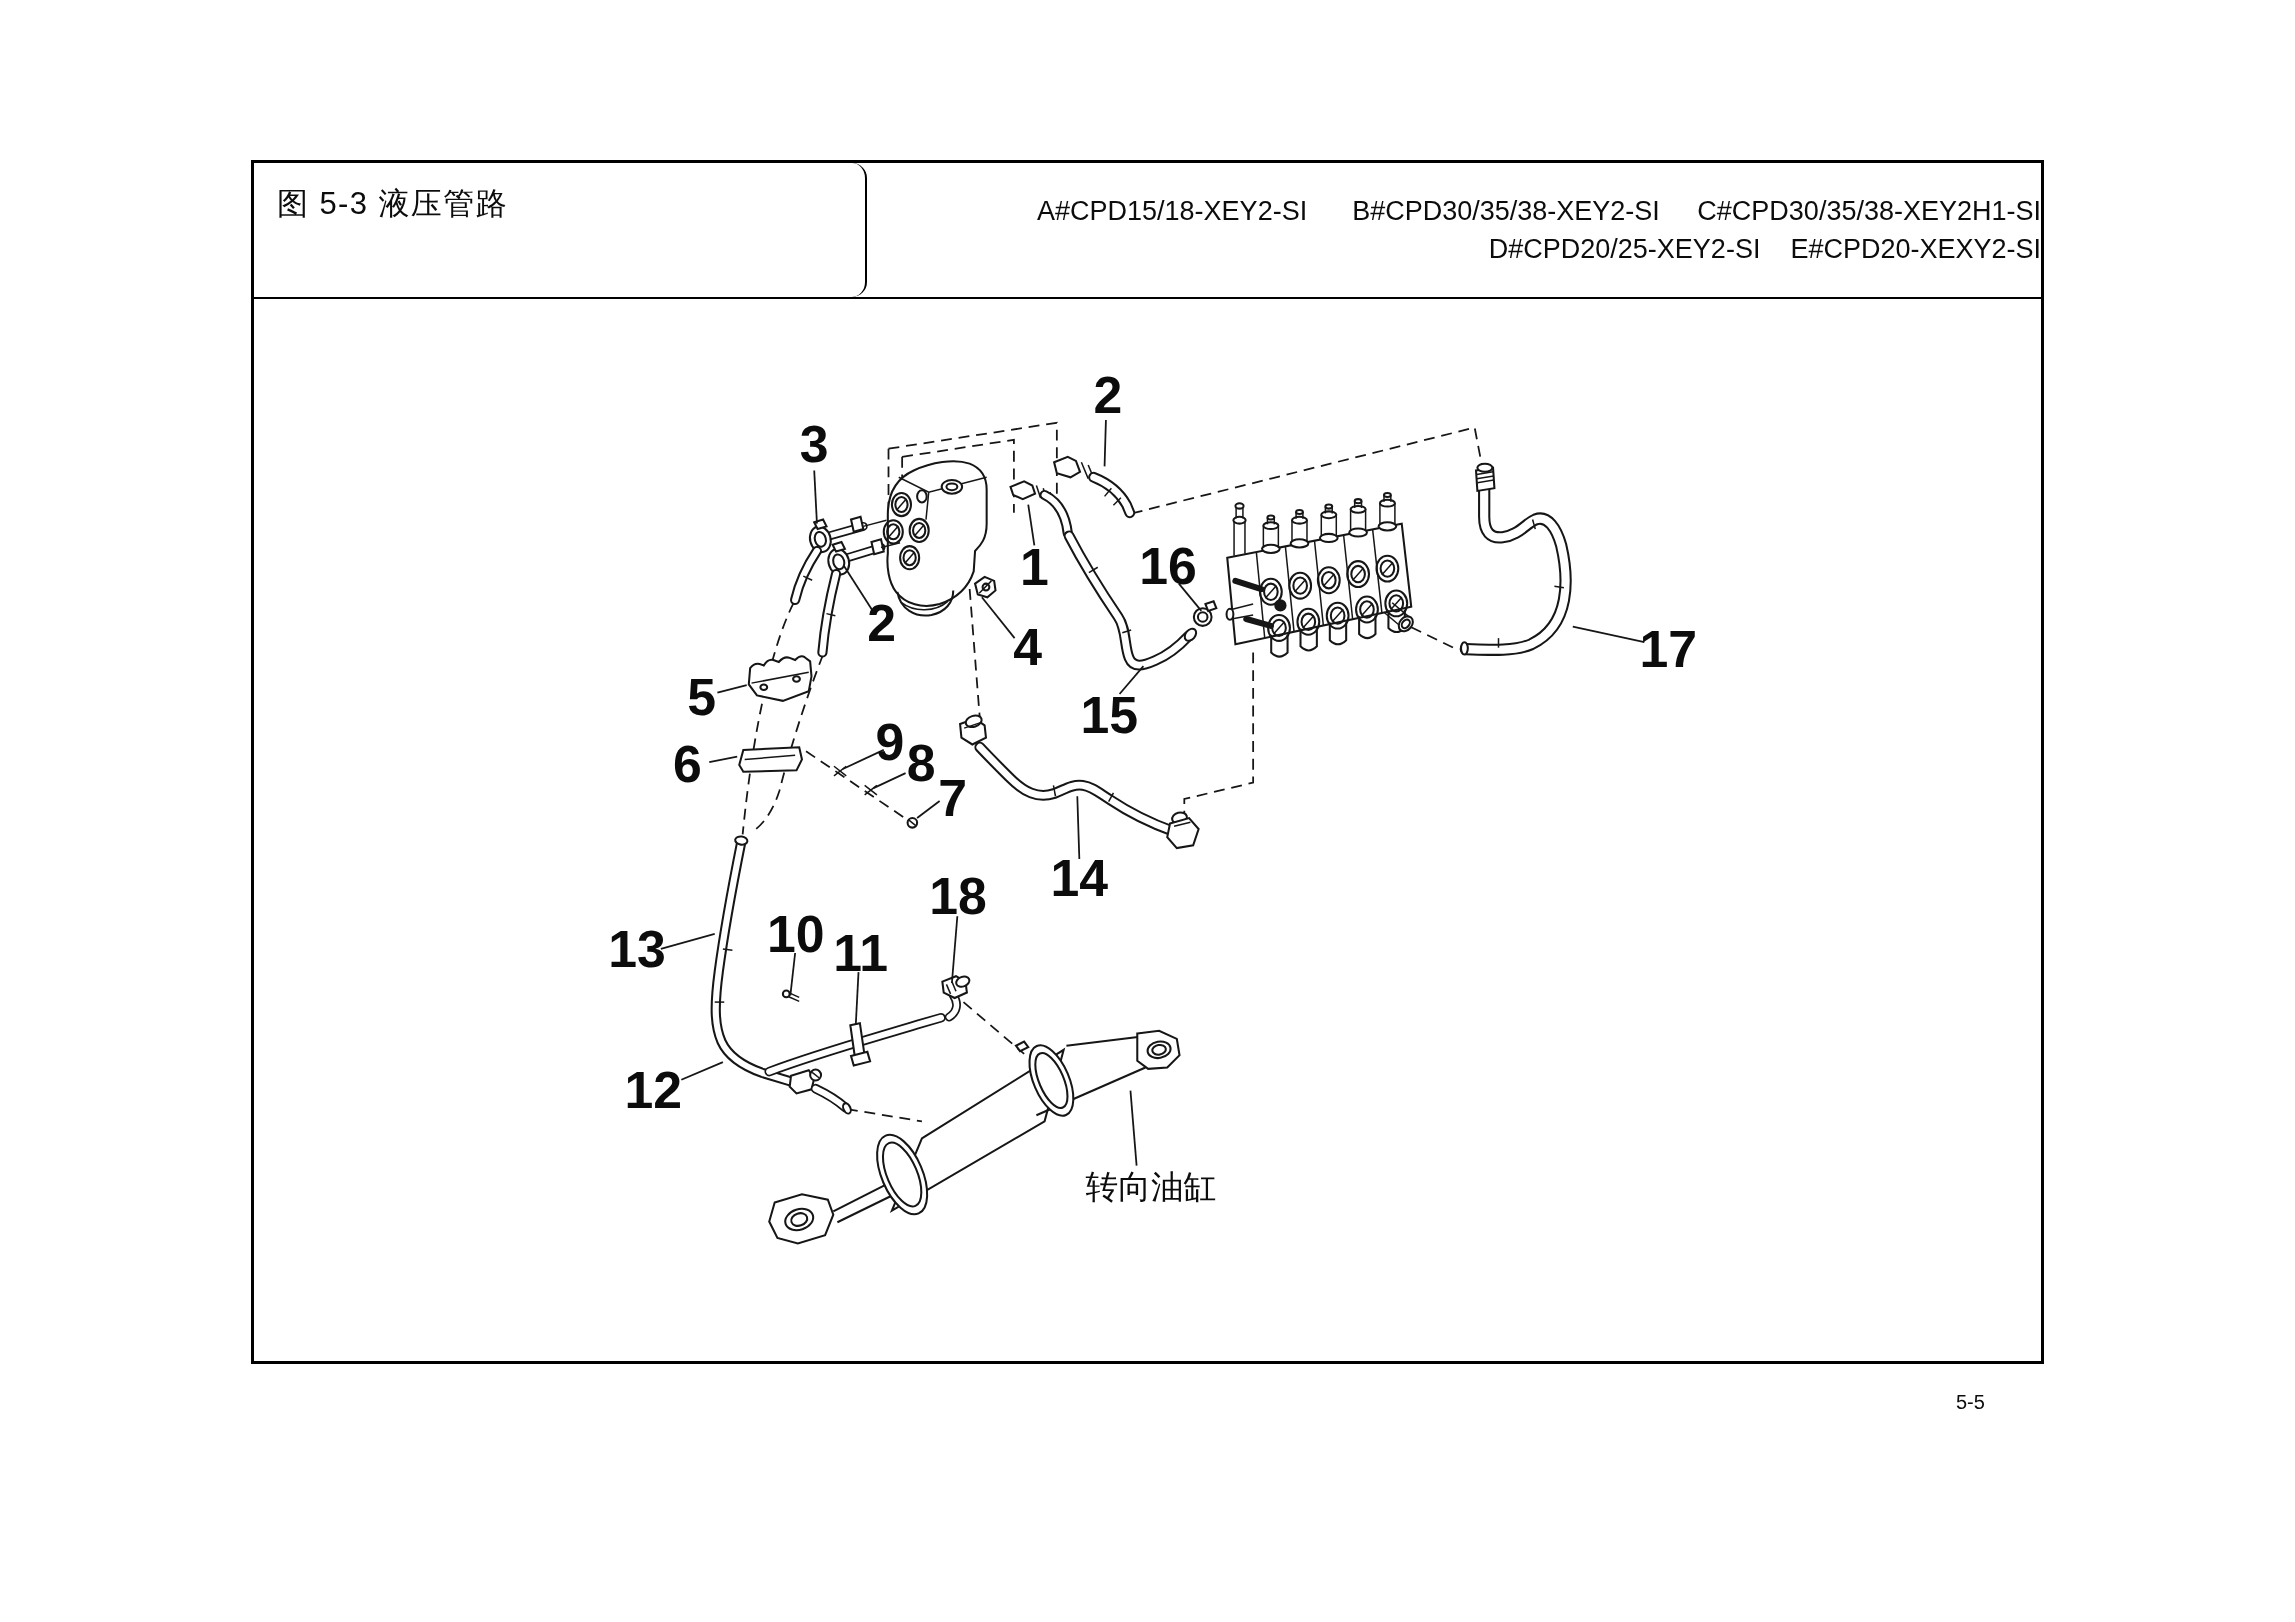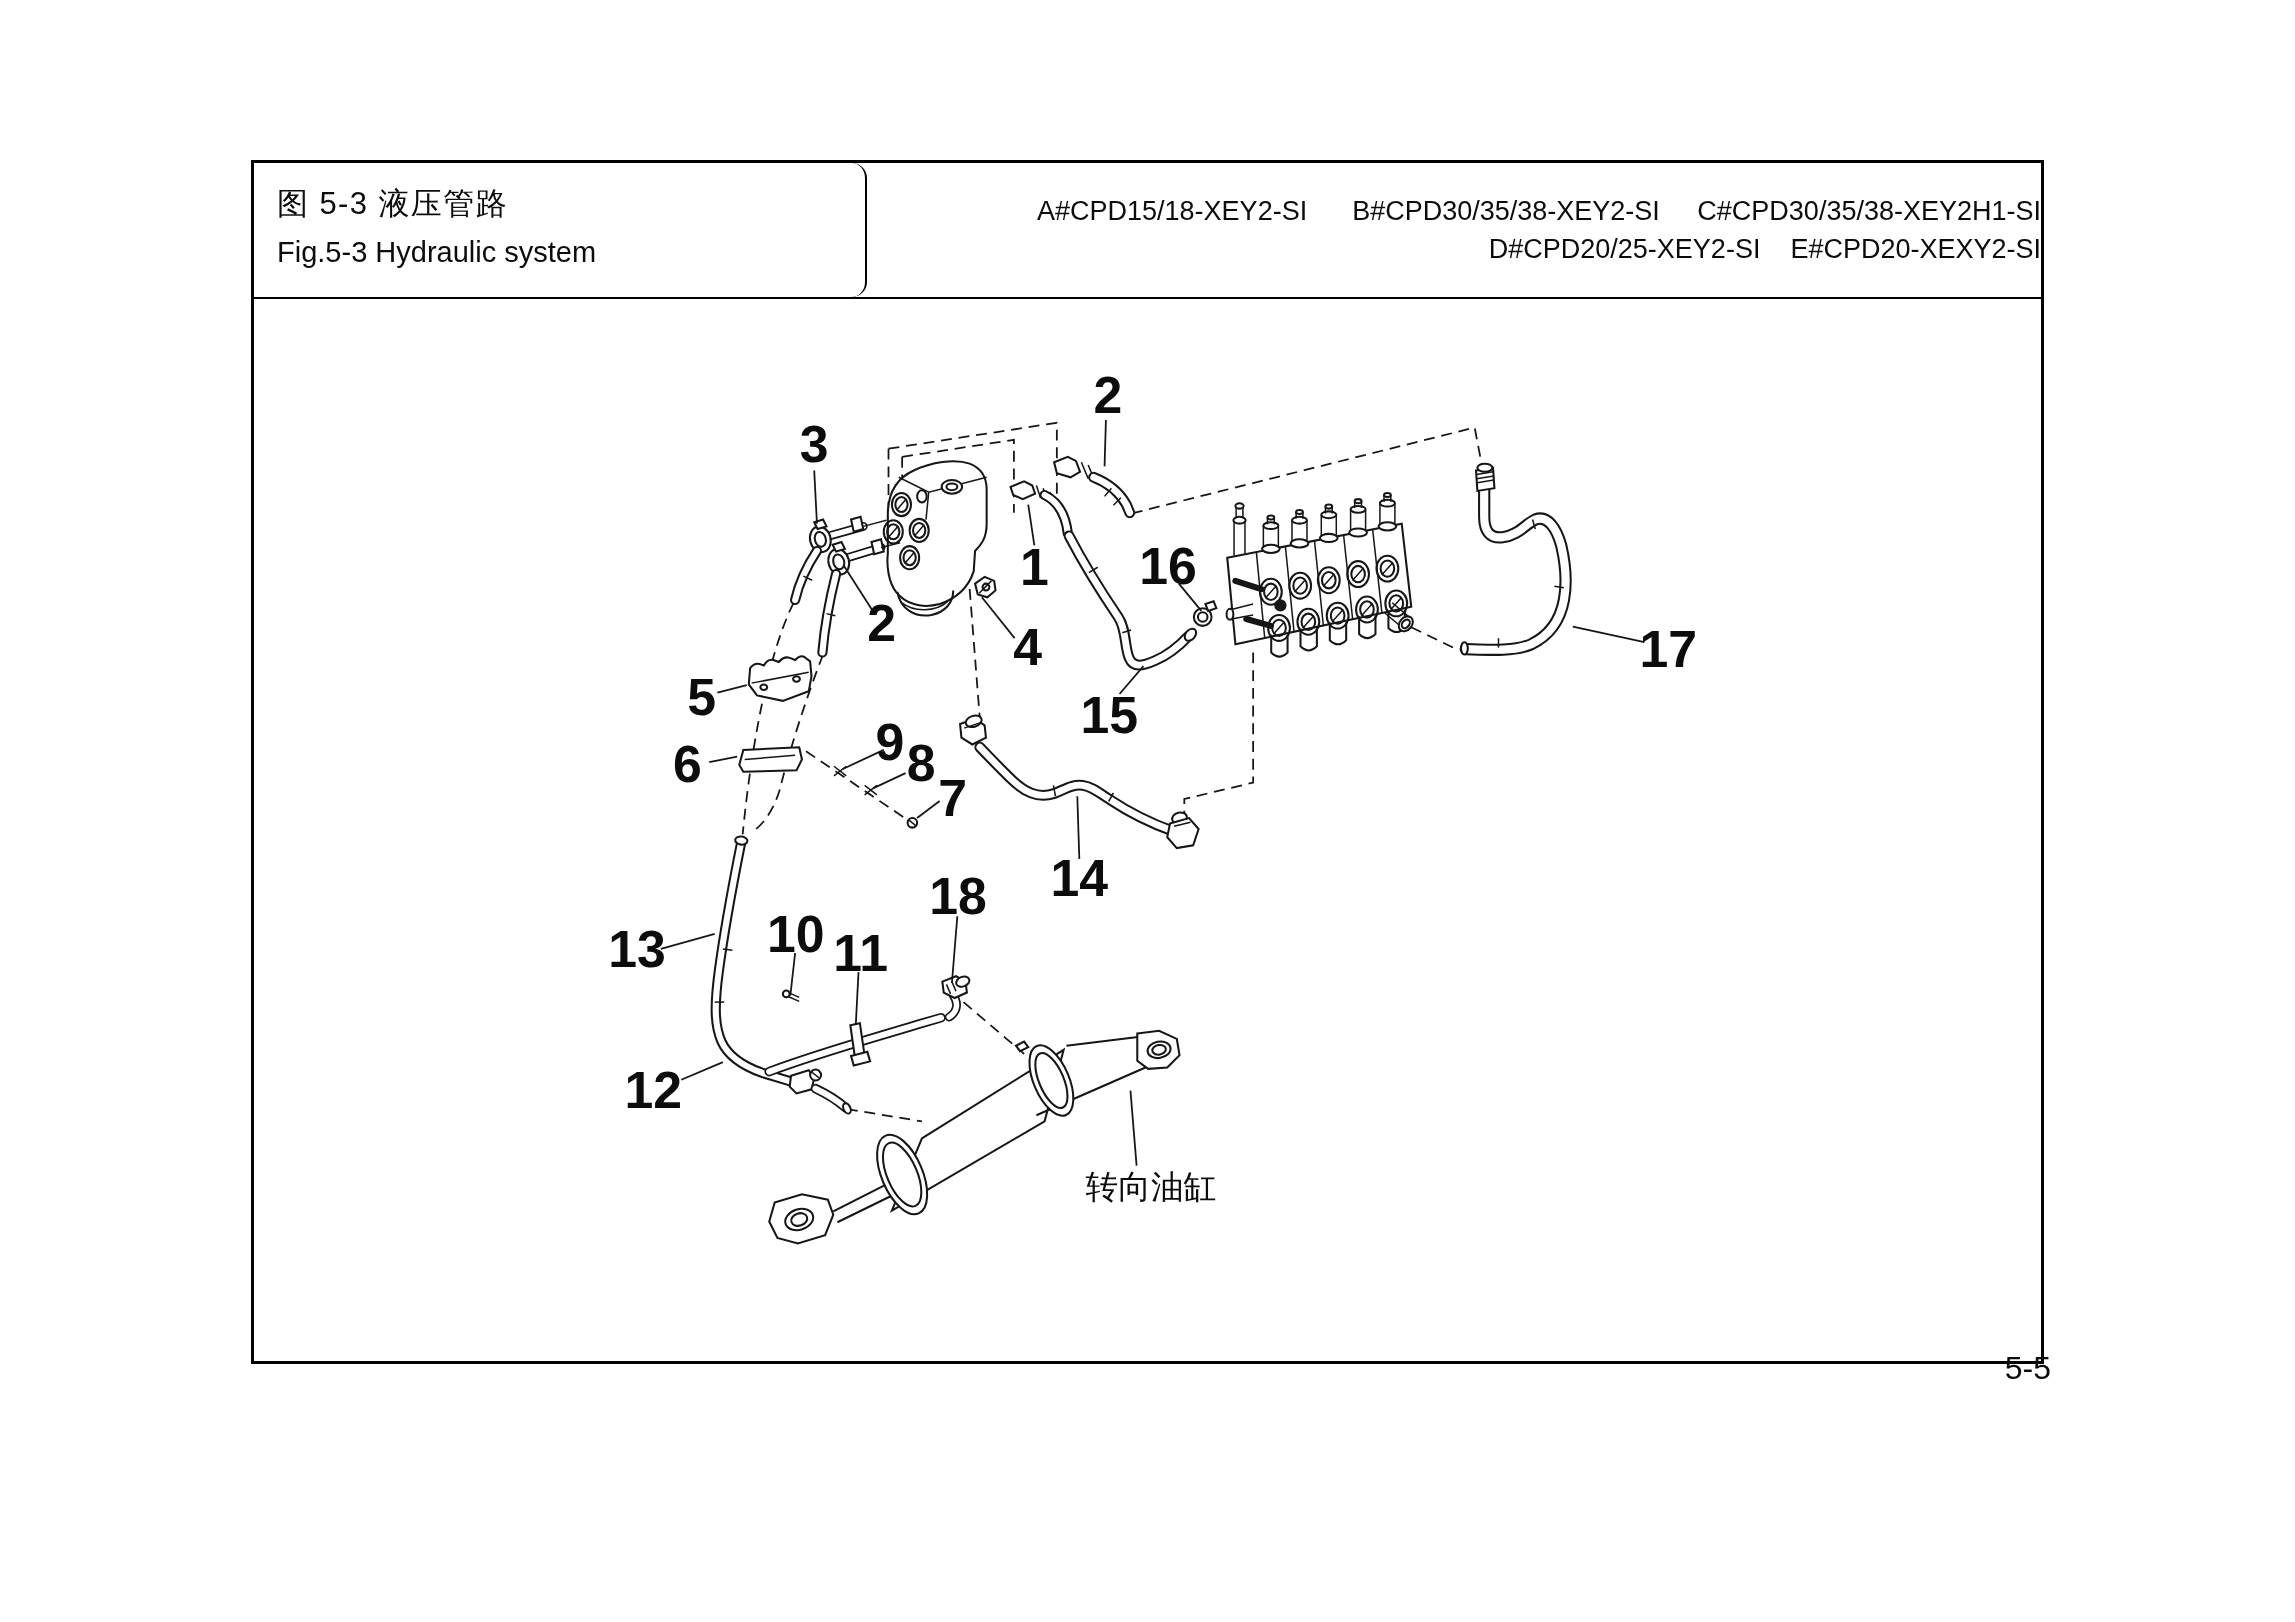--- a/index.html
+++ b/index.html
@@ -20,21 +20,21 @@
     padding:20.4px 0 0 23px;
     border-radius:15px;
   }
   .title-zh{font-size:31px;letter-spacing:1.4px;}
   .title-en{font-size:29px;margin-top:11px;}
   .hdr-right{
     flex:1;display:flex;flex-direction:column;justify-content:center;align-items:flex-end;
     font-size:27px;white-space:pre;line-height:38px;
   }
   .pageno{
-    position:absolute;left:1956px;top:1350px;width:95px;text-align:right;font-size:32px;
+    position:absolute;left:1956px;top:1391px;width:95px;text-align:left;font-size:20px;
   }
   svg.diagram{position:absolute;left:251px;top:296px;}
 
   
   .dash path, .dash line{stroke:#161616;stroke-width:2.6;fill:none;stroke-dasharray:16 10;}
   .ln path, .ln line{stroke:#161616;stroke-width:2.6;fill:none;}
   .part{stroke:#161616;stroke-width:3;fill:#ffffff;}
   .pn{stroke:#161616;stroke-width:3;fill:none;}
   .thin{stroke:#161616;stroke-width:2.2;fill:none;}
   .to{stroke:#161616;fill:none;stroke-linecap:round;}
@@ -42,21 +42,20 @@
   .co{font-family:"Liberation Sans","DejaVu Sans",sans-serif;font-size:76px;font-weight:700;fill:#0c0c0c;text-anchor:middle;}
   .zh{font-family:"Liberation Sans","DejaVu Sans",sans-serif;font-size:48px;fill:#0c0c0c;text-anchor:middle;}
 </style>
 </head>
 <body>
 
 <div class="frame">
   <div class="hdr">
     <div class="hdr-left">
       <div class="title-zh">图 5-3 液压管路</div>
-      <div class="title-en">Fig.5-3 Hydraulic system</div>
     </div>
     <div class="hdr-right">
       <div>A#CPD15/18-XEY2-SI      B#CPD30/35/38-XEY2-SI     C#CPD30/35/38-XEY2H1-SI</div>
       <div>D#CPD20/25-XEY2-SI    E#CPD20-XEXY2-SI</div>
     </div>
   </div>
 </div>
 
 <svg class="diagram" width="1793" height="1068" viewBox="368 434 2630 1567" xmlns="http://www.w3.org/2000/svg">
 

